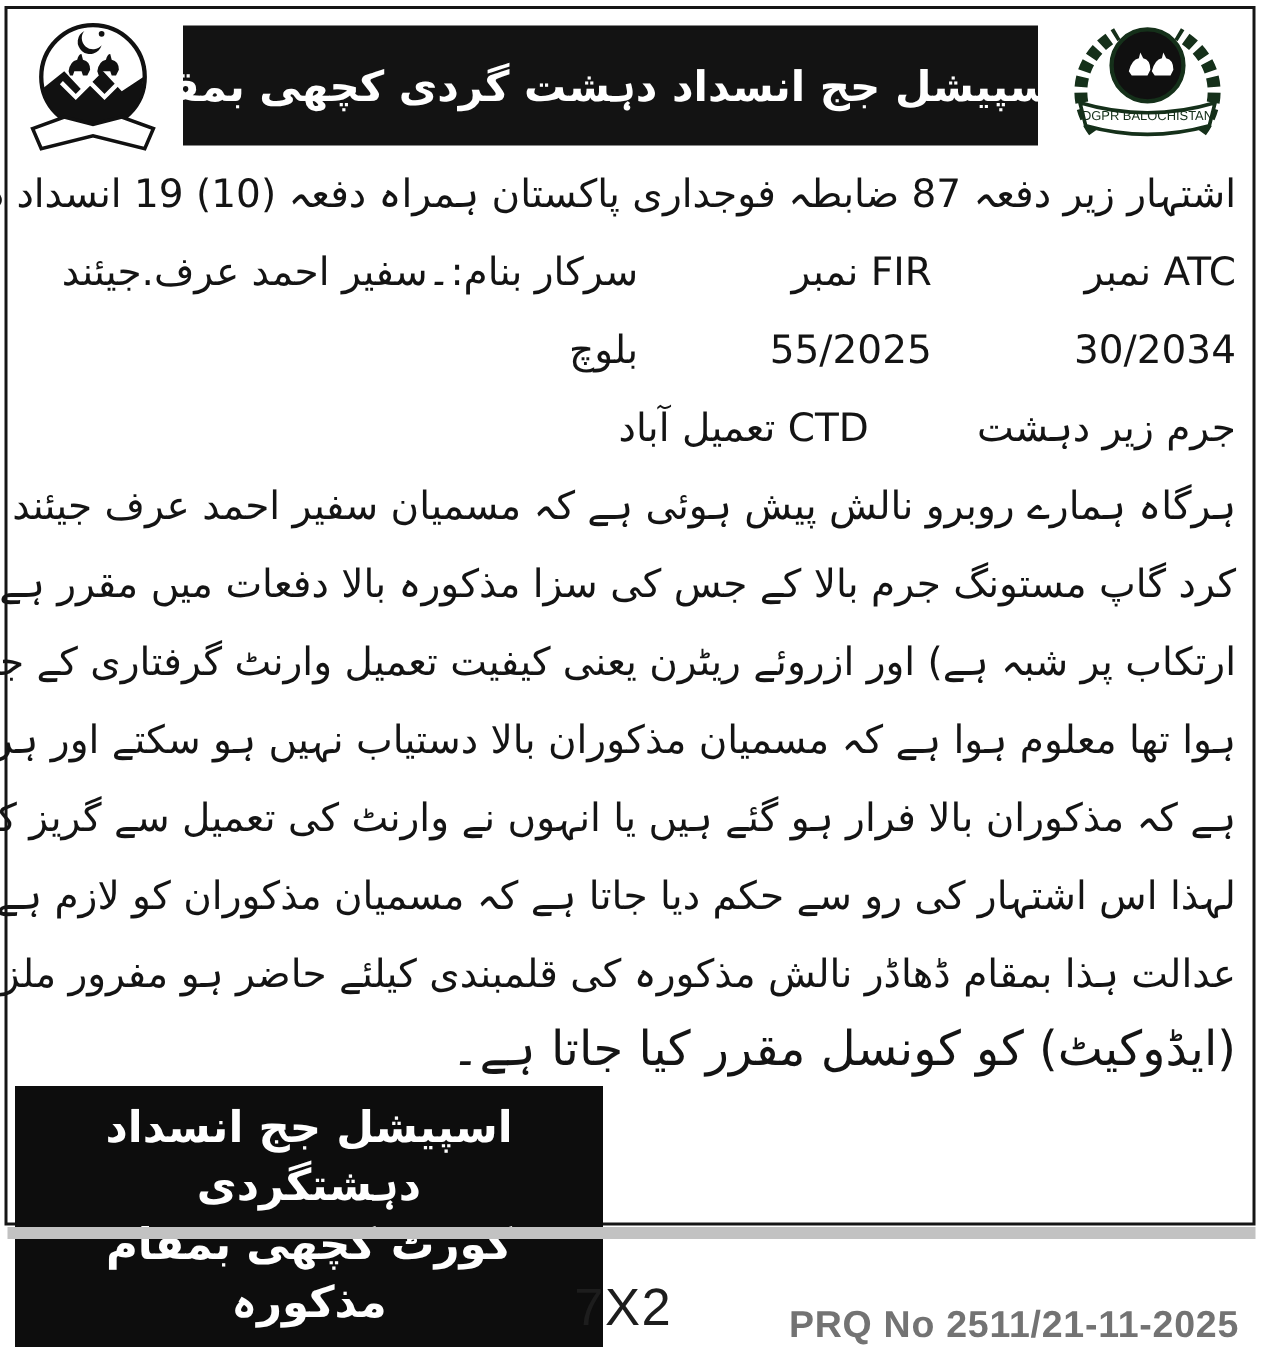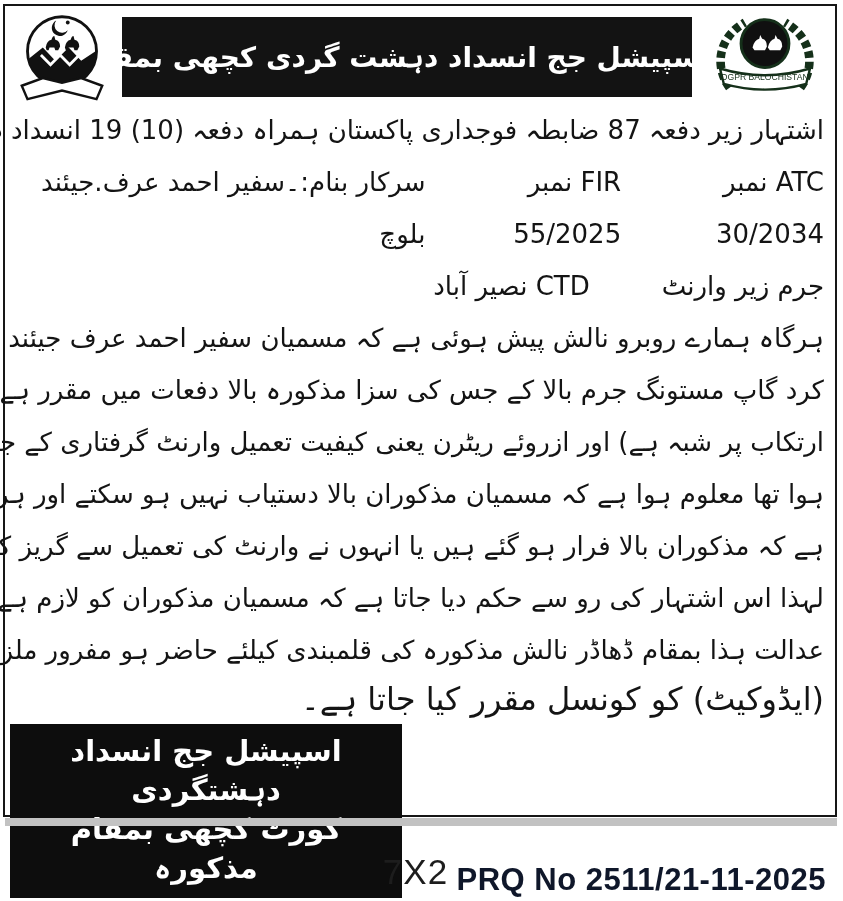--- a/index.html
+++ b/index.html
@@ -23,21 +23,21 @@
   .case-line{display:flex;justify-content:space-between;font-size:26px;line-height:52px;align-items:baseline;}
   .offence-line{display:flex;gap:72px;font-size:26px;line-height:52px;align-items:baseline;}
   .seg{unicode-bidi:isolate;}
   .seg-ltr{direction:ltr;unicode-bidi:isolate;}
   .line-end{font-size:32px;line-height:46px;text-align:right;text-align-last:right;direction:rtl;}
 
   
   .tail-row{display:flex;justify-content:space-between;align-items:flex-end;padding:2px 0 4px 0;}
   .sign-box{width:392px;background:#0d0d0d;color:#fff;text-align:center;padding:8px 4px 10px 4px;box-sizing:border-box;}
   .sign-line{font-size:29px;font-weight:bold;line-height:39px;direction:rtl;}
-  .prq{font-family:"Liberation Sans",sans-serif;font-weight:bold;font-size:31px;color:#0f172a;
+  .prq{font-family:"Liberation Sans",sans-serif;font-weight:bold;font-size:25px;color:#737373;
        margin:0 4px 0 4px;letter-spacing:0.5px;white-space:nowrap;}
 
   
   .footer-bar{margin-top:auto;height:43px;background:#474b50;display:flex;align-items:center;
               justify-content:space-between;padding:0 12px;flex:0 0 auto;}
   .f-item{display:flex;align-items:center;gap:5px;color:#fff;font-family:"DejaVu Serif",serif;
           font-weight:bold;font-size:23px;white-space:nowrap;text-align:center;}
   .f-sep{color:#fff;font-size:26px;font-weight:bold;margin:0 2px;}
 
   .scan-shadow{position:absolute;left:5px;top:818px;width:832px;height:8px;background:#c2c2c2;}
@@ -82,22 +82,22 @@
     <div class="body-text">
       <div class="line">اشتہار زیر دفعہ 87 ضابطہ فوجداری پاکستان ہمراہ دفعہ (10) 19 انسداد دہشت گردی ایکٹ</div>
 
       <div class="case-line">
         <span class="seg">ATC نمبر 30/2034</span>
         <span class="seg">FIR نمبر 55/2025</span>
         <span class="seg">سرکار بنام:۔سفیر احمد عرف.جیئند بلوچ</span>
       </div>
 
       <div class="offence-line">
-        <span class="seg">جرم زیر وارنٹ</span>
-        <span class="seg">CTD نصیر آباد</span>
+        <span class="seg">جرم زیر دہشت</span>
+        <span class="seg">CTD تعمیل آباد</span>
       </div>
 
       <div class="line">ہرگاہ ہمارے روبرو نالش پیش ہوئی ہے کہ مسمیان سفیر احمد عرف جیئند بلوچ ولد عبدالغنی قوم سرپرہ سکنہ</div>
       <div class="line">کرد گاپ مستونگ جرم بالا کے جس کی سزا مذکورہ بالا دفعات میں مقرر ہے مرتکب ہوئے ہیں (یا ان کے</div>
       <div class="line">ارتکاب پر شبہ ہے) اور ازروئے ریٹرن یعنی کیفیت تعمیل وارنٹ گرفتاری کے جو بہ طبق اس نالش کے جاری</div>
       <div class="line">ہوا تھا معلوم ہوا ہے کہ مسمیان مذکوران بالا دستیاب نہیں ہو سکتے اور ہرگاہ حسب اطمینان ہمارے ثابت ہوا</div>
       <div class="line">ہے کہ مذکوران بالا فرار ہو گئے ہیں یا انہوں نے وارنٹ کی تعمیل سے گریز کرنے کیلئے اپنے تئیں روپوش کیا ہے</div>
       <div class="line">لہذا اس اشتہار کی رو سے حکم دیا جاتا ہے کہ مسمیان مذکوران کو لازم ہے کہ وہ بتاریخ 18-12-2025 کو</div>
       <div class="line">عدالت ہذا بمقام ڈھاڈر نالش مذکورہ کی قلمبندی کیلئے حاضر ہو مفرور ملزمان کی جانب سے مسٹر خیر محمد مری</div>
       <div class="line-end">(ایڈوکیٹ) کو کونسل مقرر کیا جاتا ہے۔</div>

